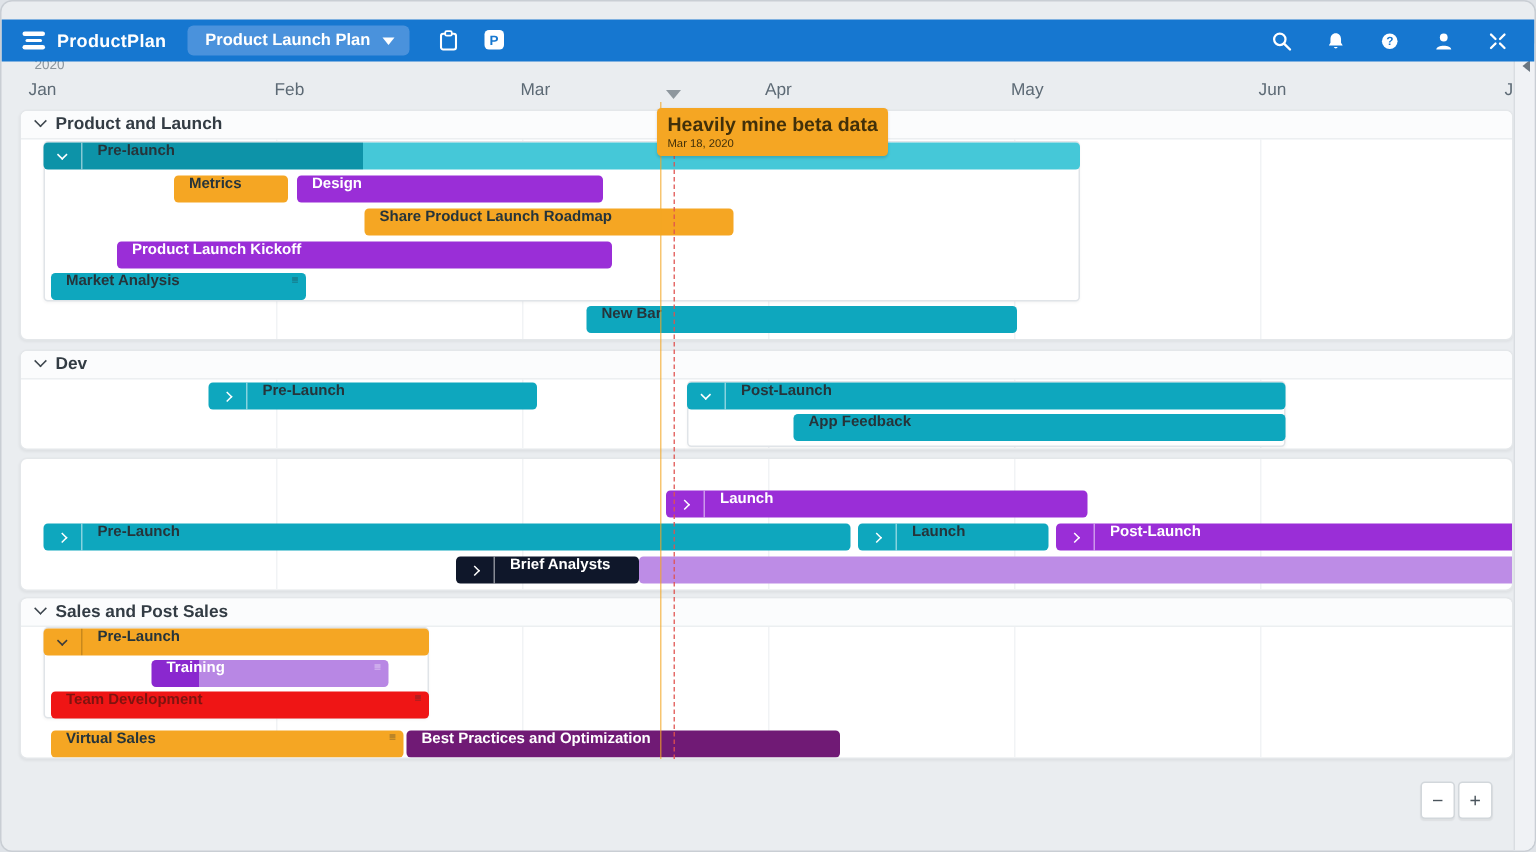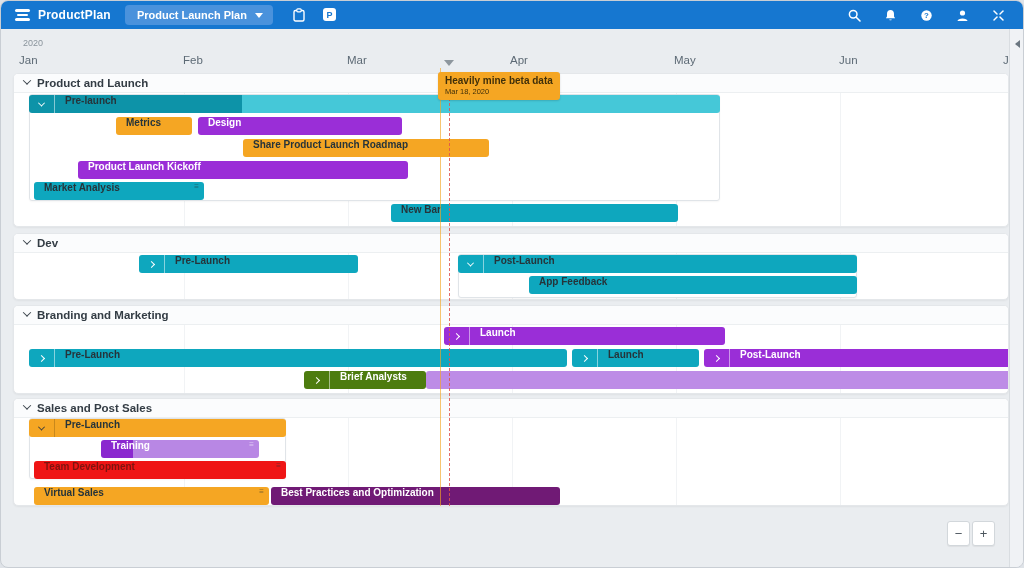--- a/index.html
+++ b/index.html
@@ -6,21 +6,21 @@
   html,body { background:#dfe3e8; }
   #stage {
     position:relative; width:1024px; height:568px;
     background:#eaedf0; overflow:hidden;
     border:1px solid #c9ced4; border-radius:8px;
     font-family:"Liberation Sans", sans-serif;
     -webkit-font-smoothing:antialiased;
   }
   
   .topbar {
-    position:absolute; top:0; left:0; right:0; height:28px;
+    position:absolute; top:12px; left:0; right:0; height:28px;
     background:#1677d0; display:flex; align-items:center;
     padding:0 14px; color:#fff; z-index:50;
   }
   .logo { display:flex; flex-direction:column; gap:2px; margin-right:8px; }
   .logo i { display:block; height:2.5px; background:#fff; border-radius:2px; }
   .logo i:nth-child(1){ width:15px; }
   .logo i:nth-child(2){ width:11px; margin-left:2px; }
   .logo i:nth-child(3){ width:15px; }
   .brand { font-size:12px; font-weight:700; letter-spacing:.2px; }
   .plan-btn {
@@ -82,21 +82,21 @@
   .today-line { position:absolute; width:0; border-left:1.5px dashed #e0524f; z-index:20; opacity:.85; }
   .milestone-line { position:absolute; width:1px; background:#f3a623; z-index:19; opacity:.65; }
   .today-marker { position:absolute; width:0; height:0; z-index:21;
     border-left:5px solid transparent; border-right:5px solid transparent;
     border-top:6px solid #8e979e; }
   .milestone-flag {
     position:absolute; z-index:30; background:#f5a623; border-radius:3px;
     padding:3px 7px 4px 7px; color:#41300a; cursor:pointer;
     box-shadow:0 1px 2px rgba(0,0,0,.15);
   }
-  .milestone-flag .mtitle { font-size:10px; font-weight:700; }
+  .milestone-flag .mtitle { font-size:13px; font-weight:700; }
   .milestone-flag .mdate  { font-size:7.5px; margin-top:1px; }
   
   .zoomctl { position:absolute; left:946px; top:520px; display:flex; gap:2px; z-index:40; }
   .zoomctl button {
     width:23px; height:25px; background:#fff; border:1px solid #d2d7db;
     border-radius:3px; font-size:13px; color:#4a545c; cursor:pointer;
     font-family:"Liberation Sans", sans-serif; line-height:1;
     box-shadow:0 1px 1px rgba(0,0,0,.06);
   }
   
@@ -242,24 +242,20 @@
         <div class="bar" style="left: 515px; top: 42px; width: 328px; background: rgb(14, 167, 190);">
           <span class="label t-dark">App Feedback</span>
         </div>
       </div>
       <div class="card" style="top: 304px; height: 89px;">
         <div class="gridline" style="left: 170px;"></div>
         <div class="gridline" style="left: 334px;"></div>
         <div class="gridline" style="left: 498px;"></div>
         <div class="gridline" style="left: 662px;"></div>
         <div class="gridline" style="left: 826px;"></div>
-        <div class="sec-header">
-          <span class="chev down"></span>
-          <span class="sec-title">Branding and Marketing</span>
-        </div>
         <div class="bar" style="left: 430px; top: 21px; width: 281px; background: rgb(154, 46, 215);">
           <span class="chevbox" style="border-right: 1px solid rgba(255, 255, 255, 0.5);">
             <span class="chev right" style="color: rgb(255, 255, 255);"></span>
           </span>
           <span class="label t-light">Launch</span>
         </div>
         <div class="bar" style="left: 15px; top: 43px; width: 538px; background: rgb(14, 167, 190);">
           <span class="chevbox" style="border-right: 1px solid rgba(255, 255, 255, 0.5);">
             <span class="chev right" style="color: rgb(255, 255, 255);"></span>
           </span>
@@ -270,21 +266,21 @@
             <span class="chev right" style="color: rgb(255, 255, 255);"></span>
           </span>
           <span class="label t-dark">Launch</span>
         </div>
         <div class="bar cut" style="left: 690px; top: 43px; width: 309px; background: rgb(154, 46, 215);">
           <span class="chevbox" style="border-right: 1px solid rgba(255, 255, 255, 0.5);">
             <span class="chev right" style="color: rgb(255, 255, 255);"></span>
           </span>
           <span class="label t-light">Post-Launch</span>
         </div>
-        <div class="bar" style="left: 290px; top: 65px; width: 122px; background: #4d7c0f;">
+        <div class="bar" style="left: 290px; top: 65px; width: 122px; background: #0f172a;">
           <span class="chevbox" style="border-right: 1px solid rgba(255, 255, 255, 0.5);">
             <span class="chev right" style="color: rgb(255, 255, 255);"></span>
           </span>
           <span class="label t-light">Brief Analysts</span>
         </div>
         <div class="bar cut" style="left: 412px; top: 65px; width: 587px; background: rgb(189, 140, 230);"></div>
       </div>
       <div class="card" style="top: 397px; height: 108px;">
         <div class="gridline" style="left: 170px;"></div>
         <div class="gridline" style="left: 334px;"></div>

